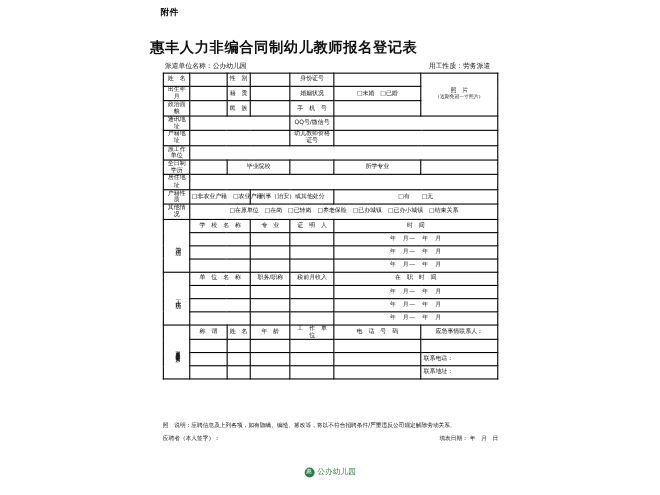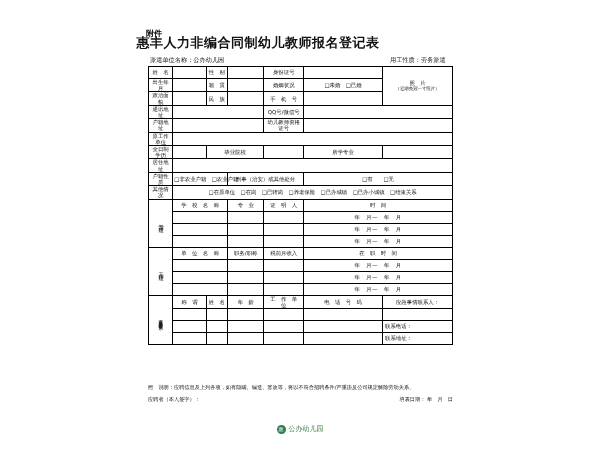--- a/index.html
+++ b/index.html
@@ -11,21 +11,21 @@
     color:#111;
     overflow:hidden;
     position:relative;
   }
   .page{
     position:absolute;
     left:0;top:0;width:600px;height:450px;
     background:#fff;
   }
   .attach{
-    position:absolute;left:146px;top:28px;
+    position:absolute;left:146px;top:6px;
     font-size:8px;font-weight:bold;color:#000;
   }
   .title{
     position:absolute;left:0;top:34px;width:516px;
     text-align:center;
     font-size:13px;font-weight:bold;letter-spacing:0.5px;
     font-family:"DejaVu Sans","Liberation Sans",sans-serif;
   }
   .subline{
     position:absolute;top:56px;width:600px;height:10px;

